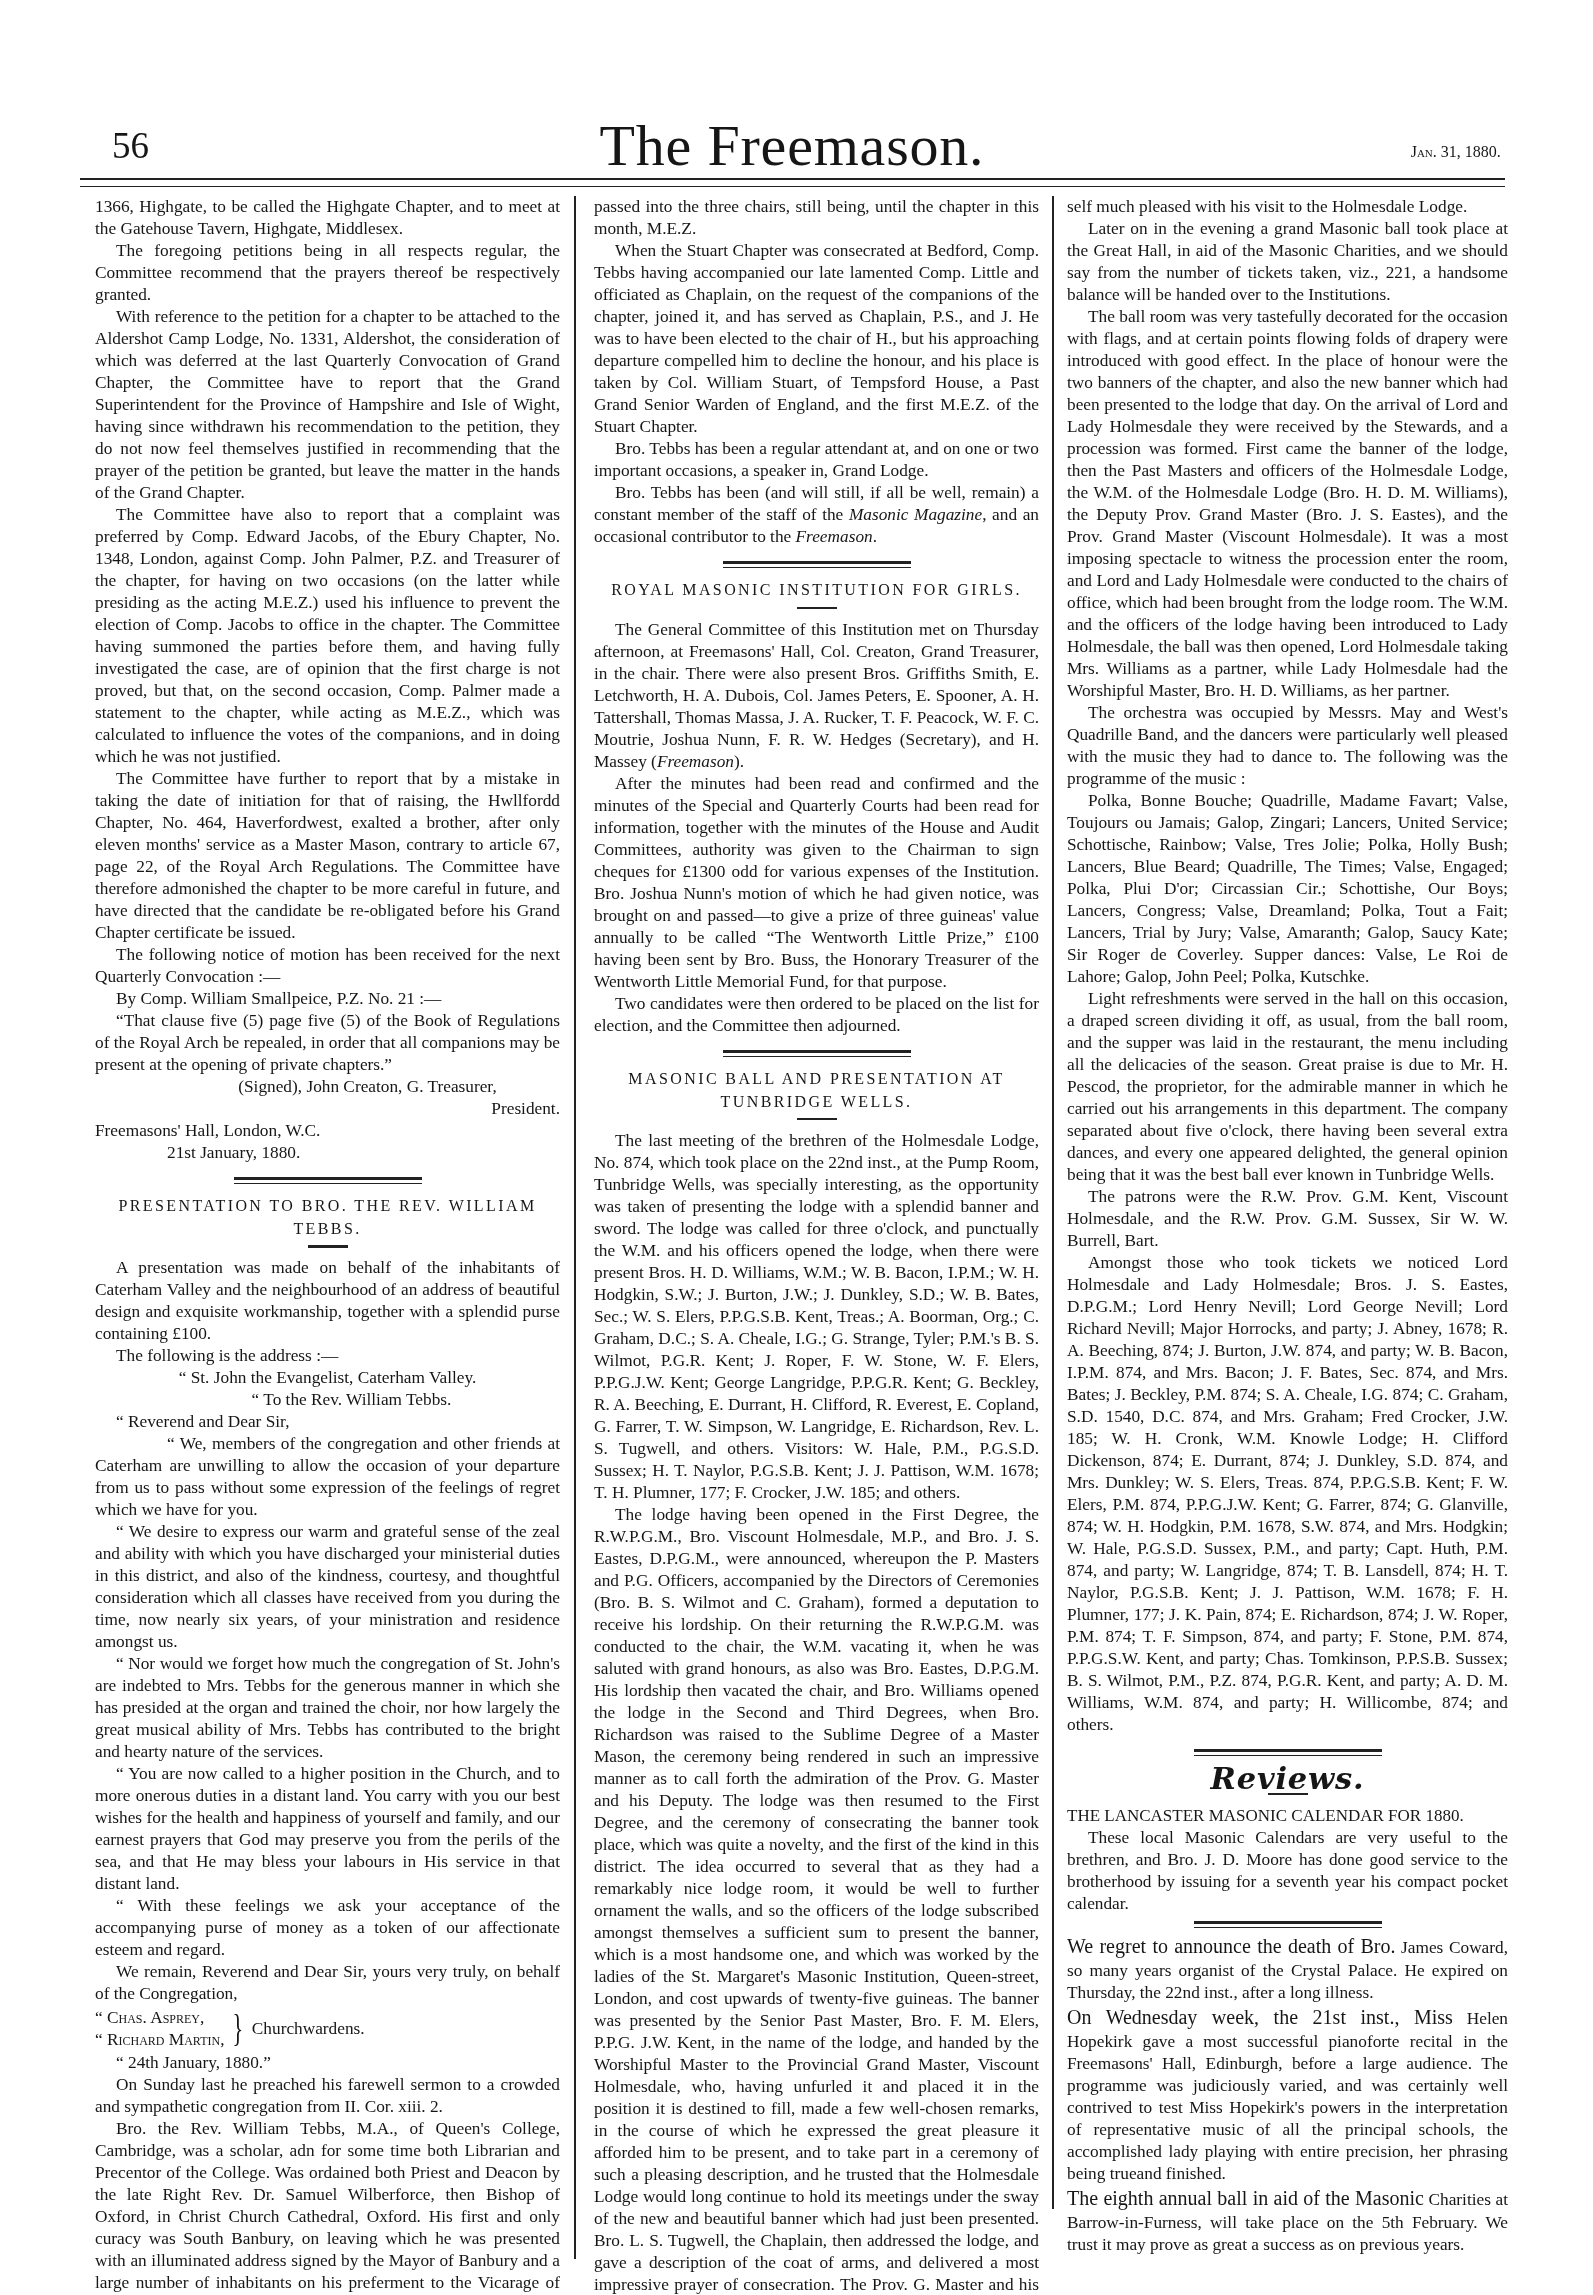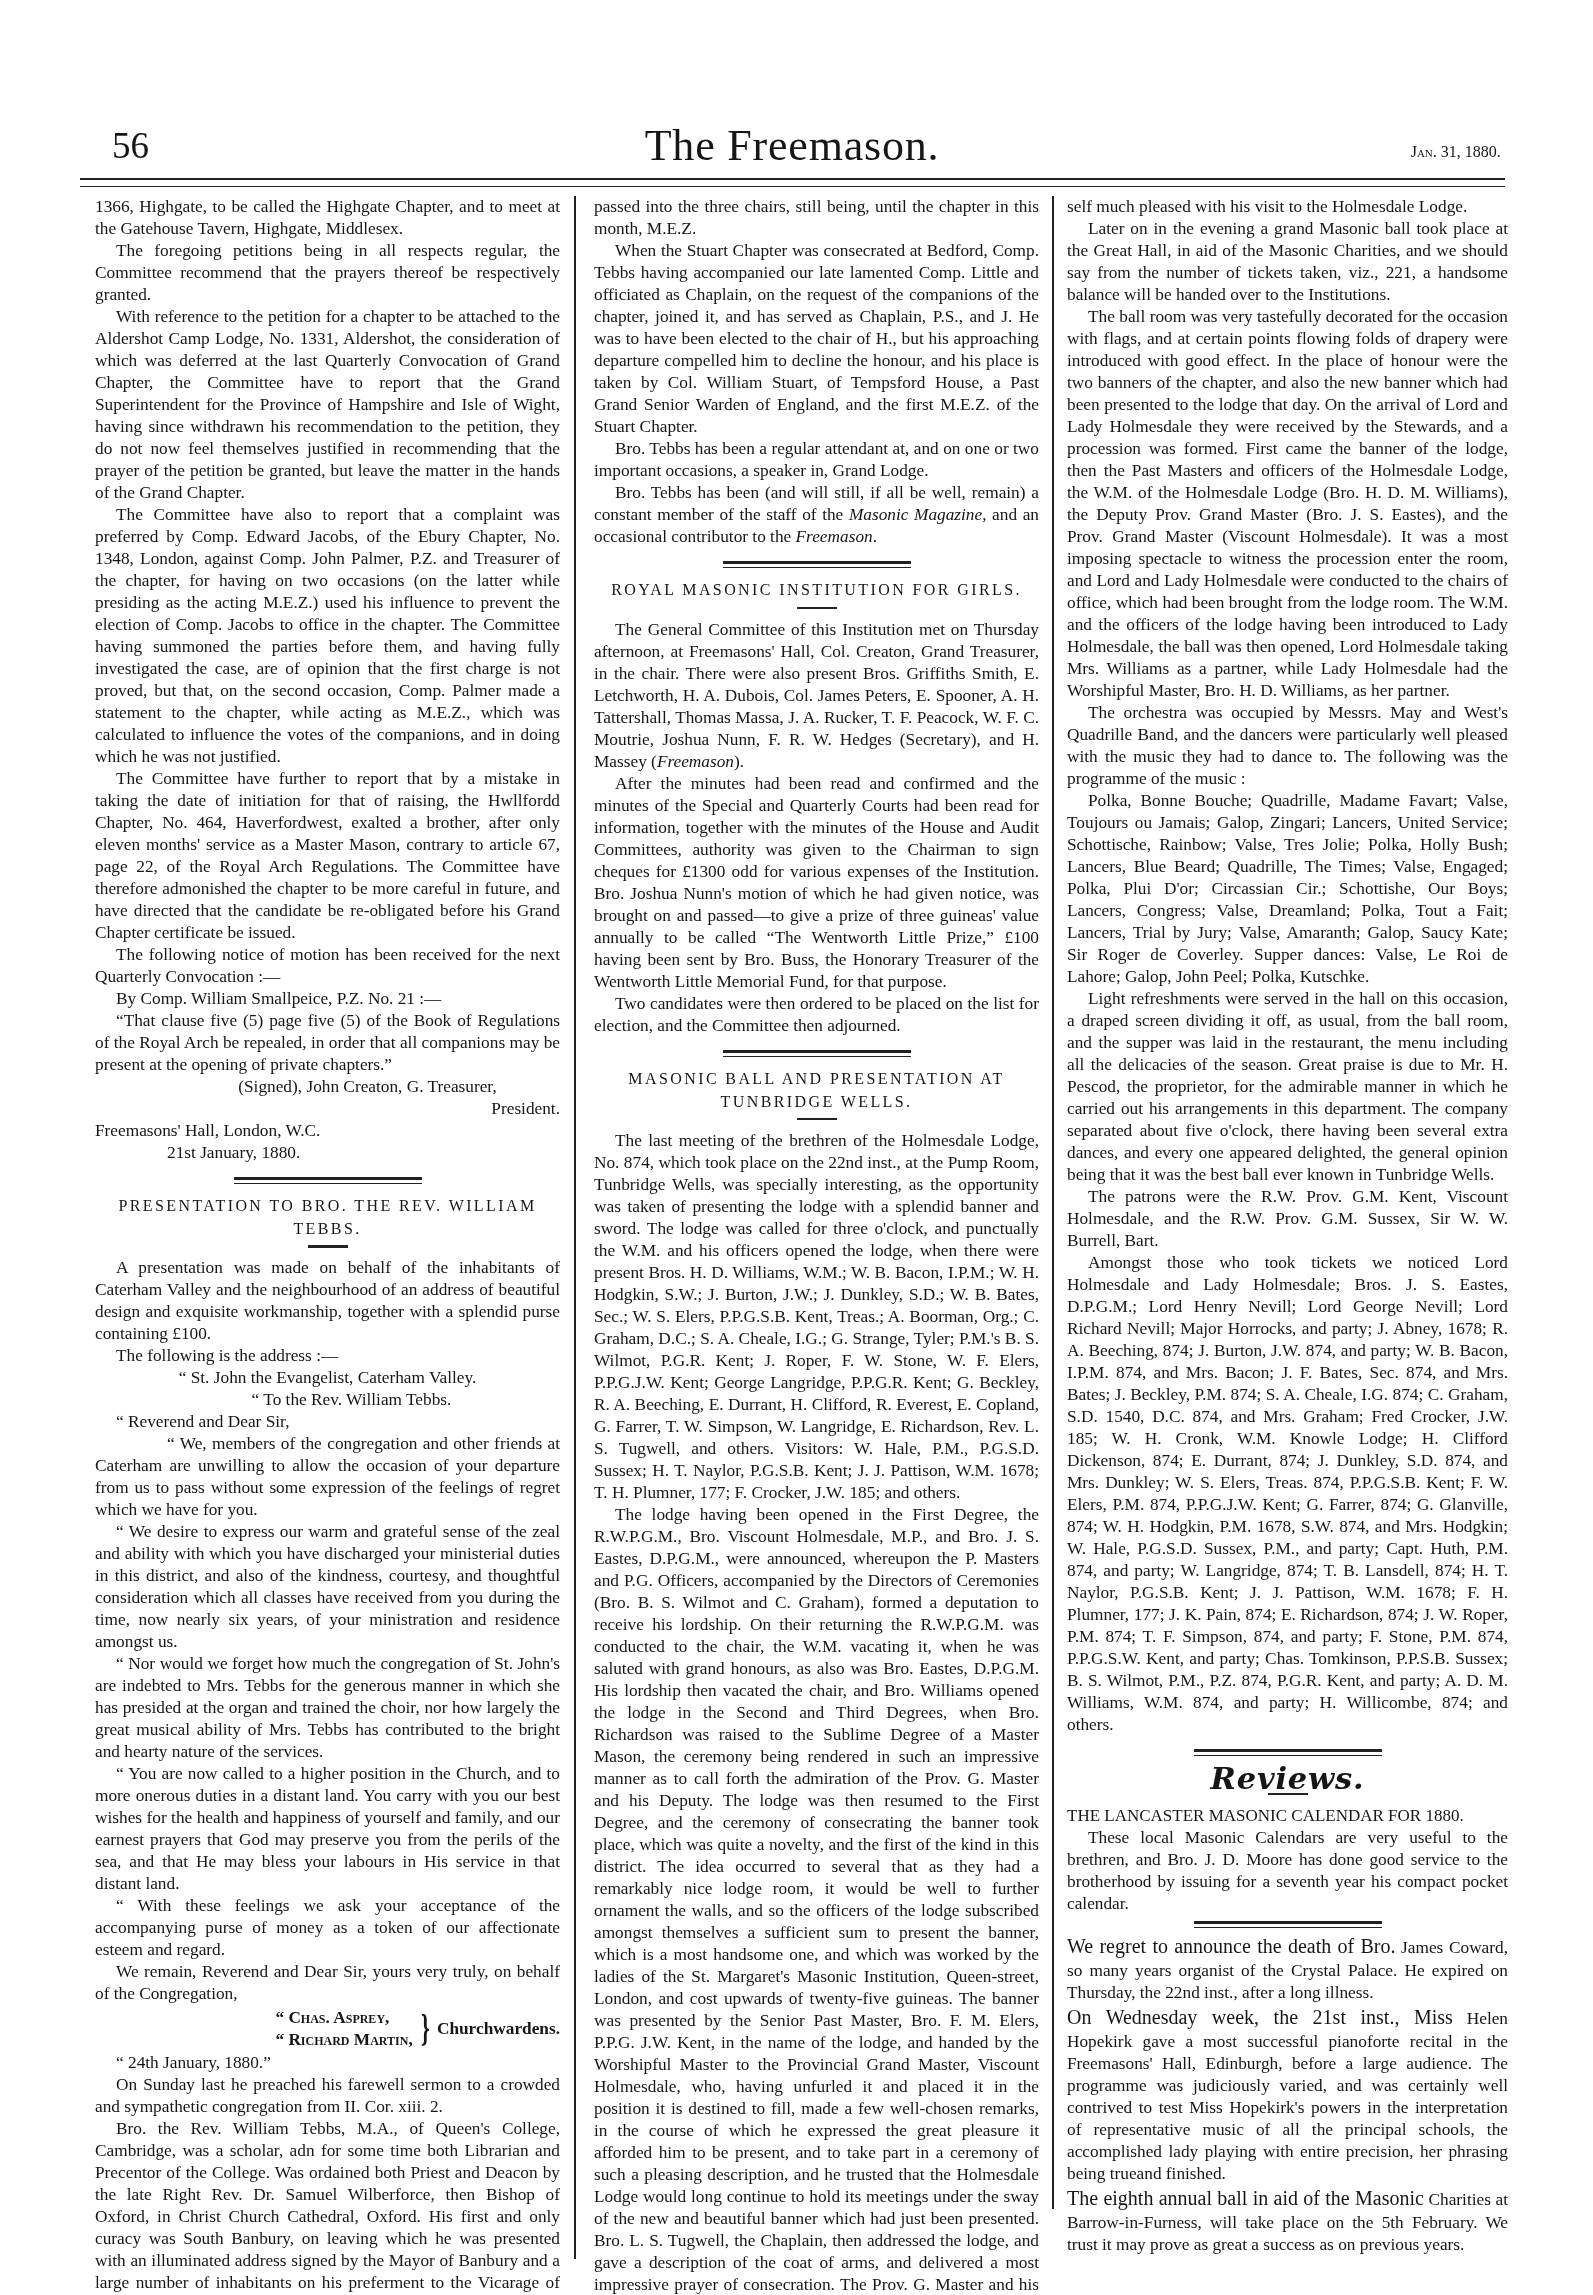--- a/index.html
+++ b/index.html
@@ -1,35 +1,35 @@
 <!DOCTYPE html>
 <html style="font-size:13px"><head>
 <meta charset="utf-8">
 <style>
   html, body { margin:0; padding:0; background:#ffffff; }
   body { width:1594px; height:2295px; position:relative; overflow:hidden; color:#161616; font-family:"Liberation Serif","DejaVu Serif",serif; }
   .masthead { position:absolute; left:80px; top:120px; width:1424px; height:64px; }
   .page-num { position:absolute; left:0; top:4.8px; font-size:37px; line-height:42px;margin-left:32px; }
-  .paper-title { position:absolute; left:0; right:0; top:0; text-align:center; font-size:44px; line-height:51px; letter-spacing:0.8px; }
+  .paper-title { position:absolute; left:0; right:0; top:0; text-align:center; font-size:58px; line-height:51px; letter-spacing:0.8px; }
   .issue-date { position:absolute; right:3.2px; top:22.5px; font-size:16px; font-variant:small-caps; }
   .rule-double { position:absolute; left:80px; top:178px; width:1425px; height:6.4px; border-top:2.4px solid #222; border-bottom:1.6px solid #222; }
   .col { position:absolute; top:196px; font-size:17.3px; line-height:22px; text-align:justify; }
   .col p { margin:0; text-indent:21px; }
   .col p.noindent { text-indent:0; }
   #col-left { left:95px; width:465px; }
   #col-mid { left:594px; width:445px; }
   #col-right { left:1067px; width:441px; }
   .vrule { position:absolute; width:1.6px; background:#222; }
   h2.section { font-family:"Liberation Serif",serif; font-weight:normal; font-size:16px; line-height:22.5px; letter-spacing:2.4px; text-align:center; margin:3.2px 0 4.8px 0; text-transform:uppercase; }
   .sep-short { width:40px; height:2.4px; background:#222; margin:3.2px auto 9.6px auto; }
   .sep-double { width:188px; margin:13px auto 11.2px auto; border-top:3.2px solid #222; border-bottom:0.8px solid #222; height:3.2px; }
   .sig { text-align:right; text-indent:0 !important; }
   .center { text-align:center; text-indent:0 !important; }
   .sc { font-variant:small-caps; }
-  .brace-block { display:flex; align-items:center; justify-content:flex-end; margin:1.6px 0;font-weight:bold; }
+  .brace-block { display:flex; align-items:center; justify-content:flex-start; margin:1.6px 0; }
   .brace-names { display:flex; flex-direction:column; }
   .brace { font-size:37px; line-height:37px; margin:0 4.8px; transform:scaleX(0.6); }
   .blackletter { font-family:"DejaVu Serif",serif; font-weight:bold; font-size:30.5px; text-align:center; margin:6.4px 0 3.2px 0; letter-spacing:0.8px;font-style:italic; }
   .review-title { text-indent:0 !important; font-size:17px; text-transform:uppercase; }
   .lead-big { font-size:20px; line-height:27px; }
   i { font-style:italic; }
 </style>
 </head>
 <body>
 

